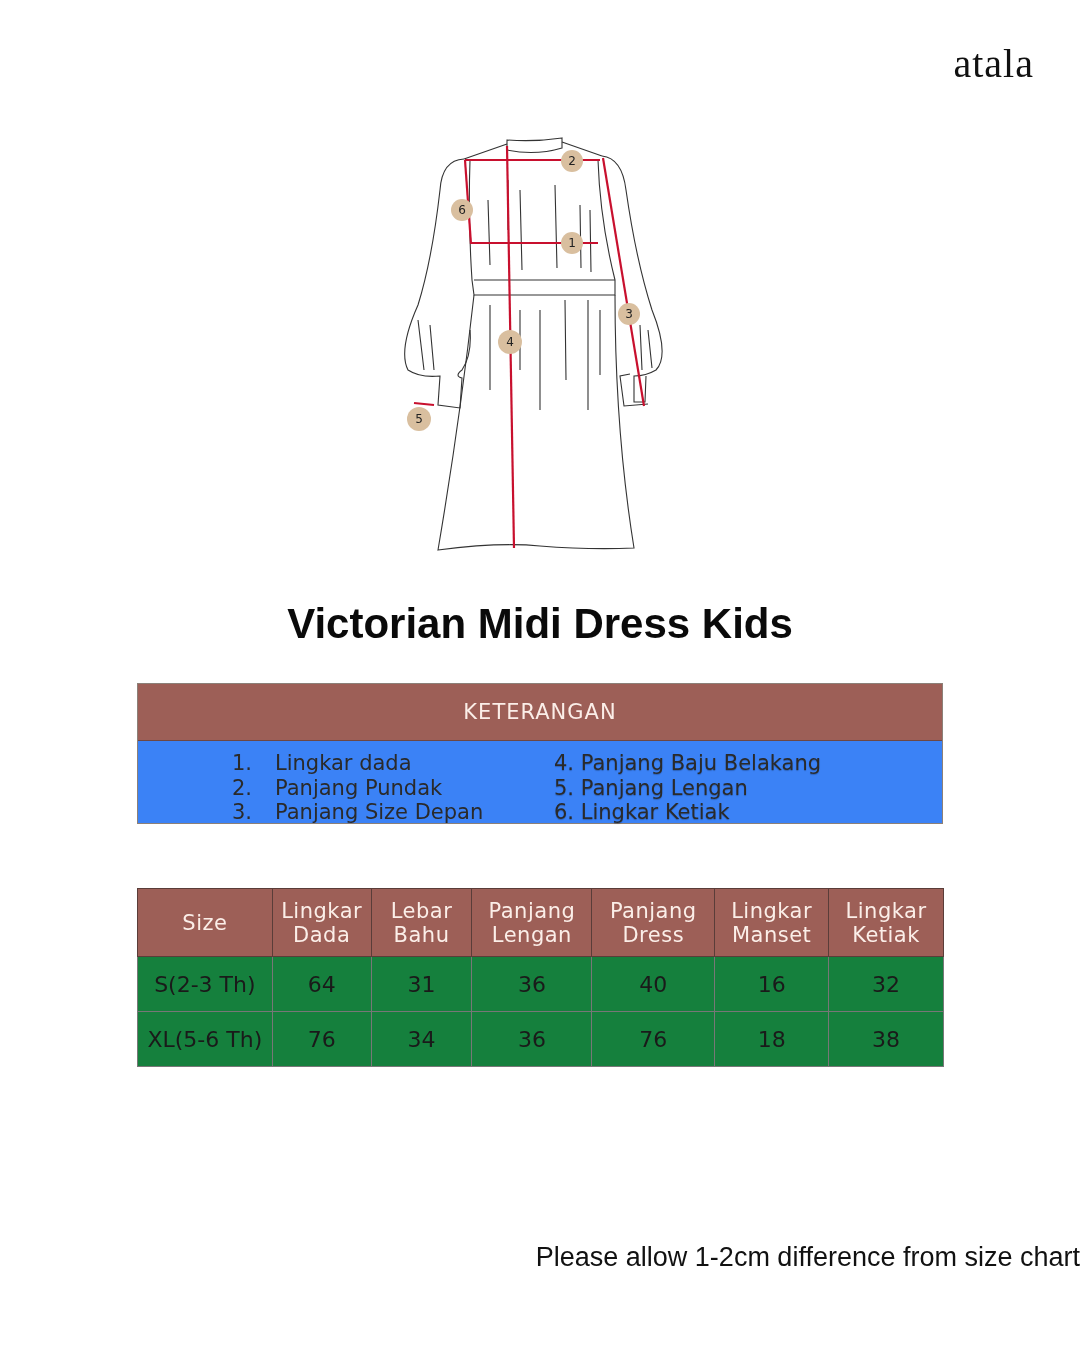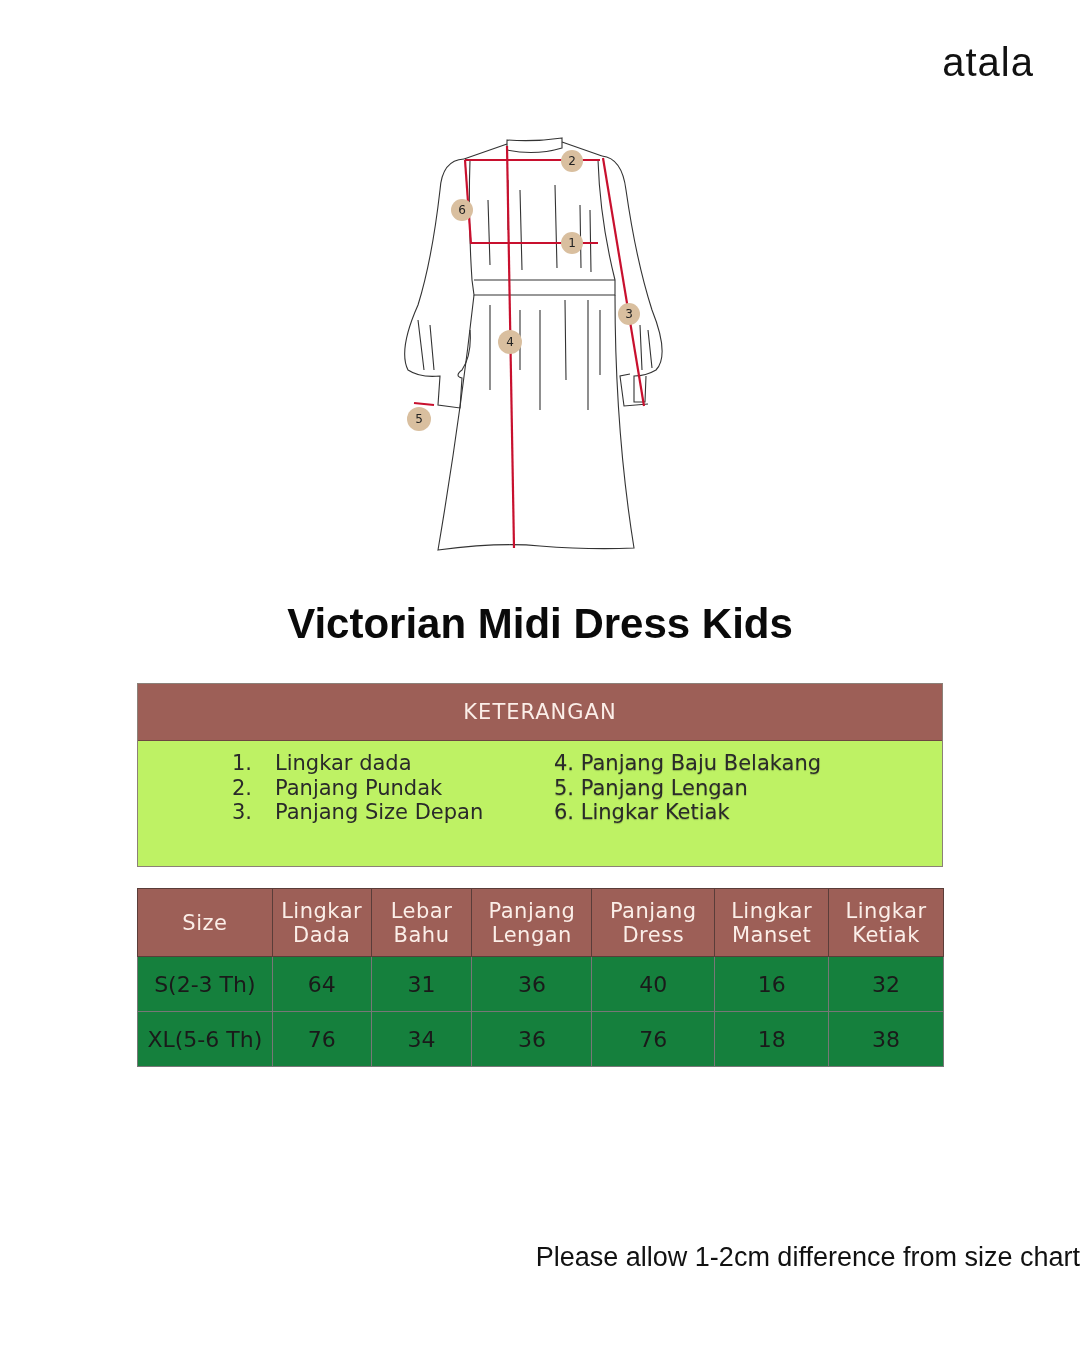--- a/index.html
+++ b/index.html
@@ -1,34 +1,34 @@
 <!DOCTYPE html>
 <html><head>
 <meta charset="utf-8">
 <style>
   * { box-sizing: border-box; margin: 0; padding: 0; }
   html, body { width: 1080px; height: 1350px; background: #ffffff; overflow: hidden; }
   body { position: relative; font-family: "Liberation Sans", sans-serif; color: #111; }
 
   .brand {
     position: absolute; right: 46px; top: 40px;
-    font-family: Liberation Sans, sans-serif; font-size: 40px; font-weight: 400;
+    font-family: Liberation Serif, serif; font-size: 40px; font-weight: 400;
     letter-spacing: 1px; color: #111;
   }
 
   .illustration { position: absolute; left: 390px; top: 130px; width: 290px; height: 430px; }
 
   .title {
     position: absolute; left: 0; right: 0; top: 600px; text-align: center;
     font-family: "Liberation Sans", sans-serif; font-weight: 700; font-size: 42px; color: #0a0a0a;
   }
 
   .legend-box {
-    position: absolute; left: 137px; top: 683px; width: 806px; height: 184px;
-    border: 1px solid #8c8078; background: #bef264;
+    position: absolute; left: 137px; top: 683px; width: 806px; height: 141px;
+    border: 1px solid #8c8078; background: #3b82f6;
   }
   .legend-header {
     height: 57px; background: #9d5f57; color: #fbeee8;
     display: flex; align-items: center; justify-content: center;
     font-family: "DejaVu Sans", sans-serif; font-size: 21px; letter-spacing: 1px;
     border-bottom: 1px solid #6e4742;
   }
   .legend-cols { position: relative; height: 112px; }
   .legend-col { position: absolute; top: 10px; font-family: "DejaVu Sans", sans-serif; font-size: 21px; line-height: 24.5px; color: #2a2a2a; }
   .legend-col.left { left: 92px; }

